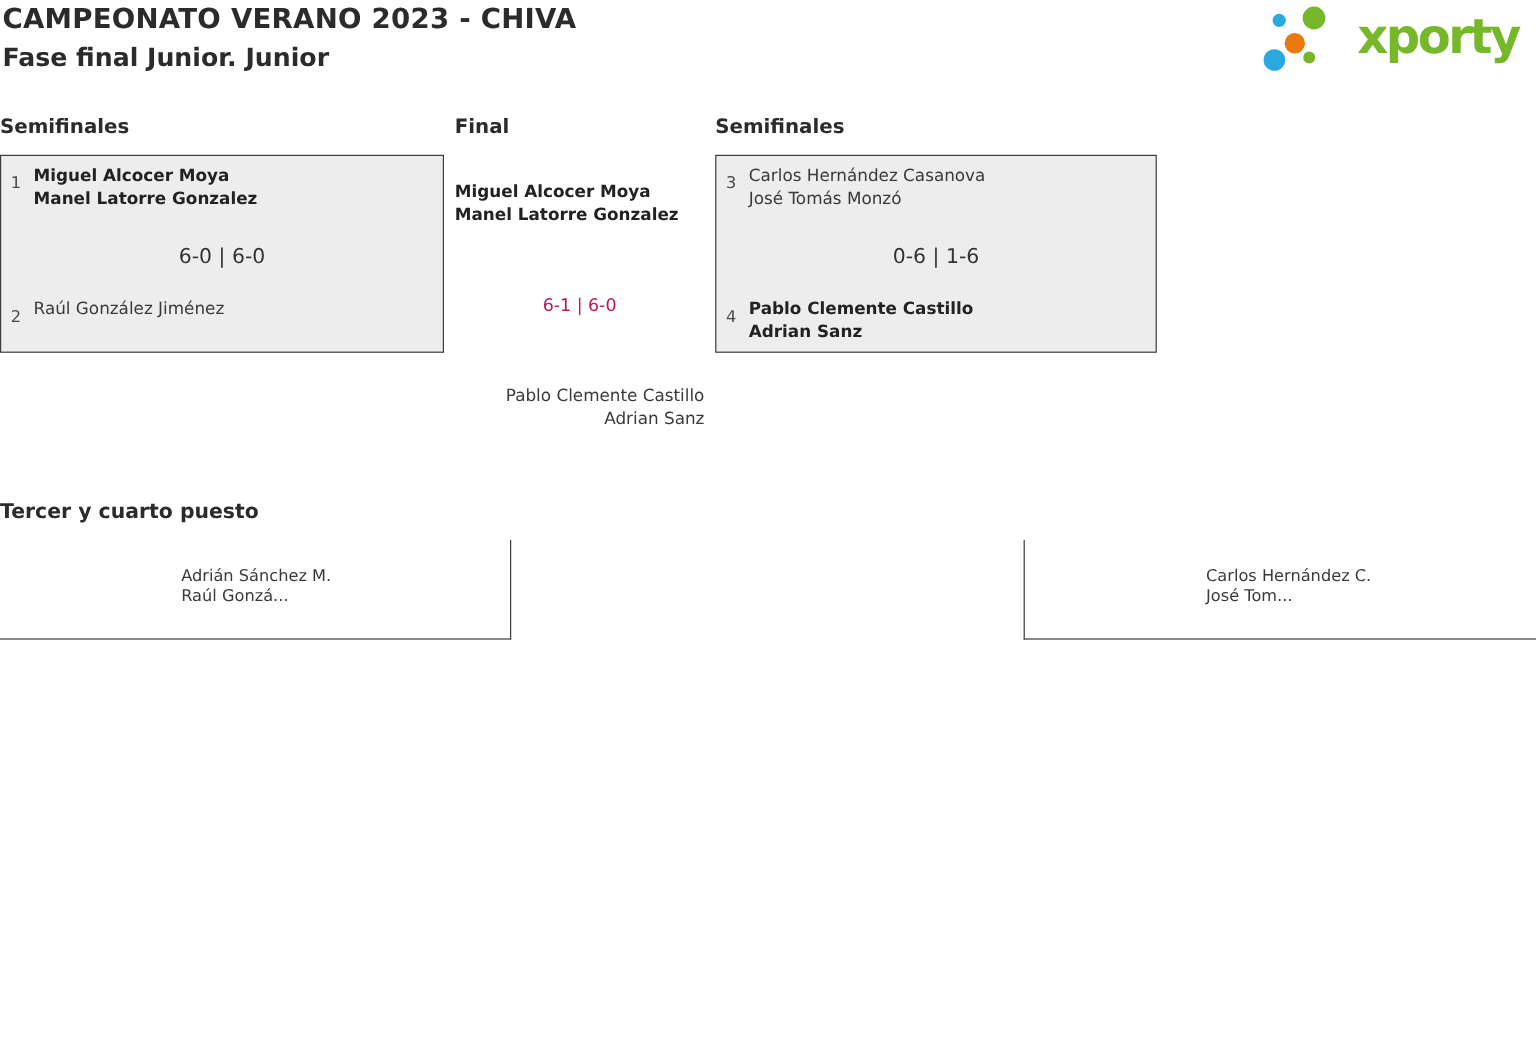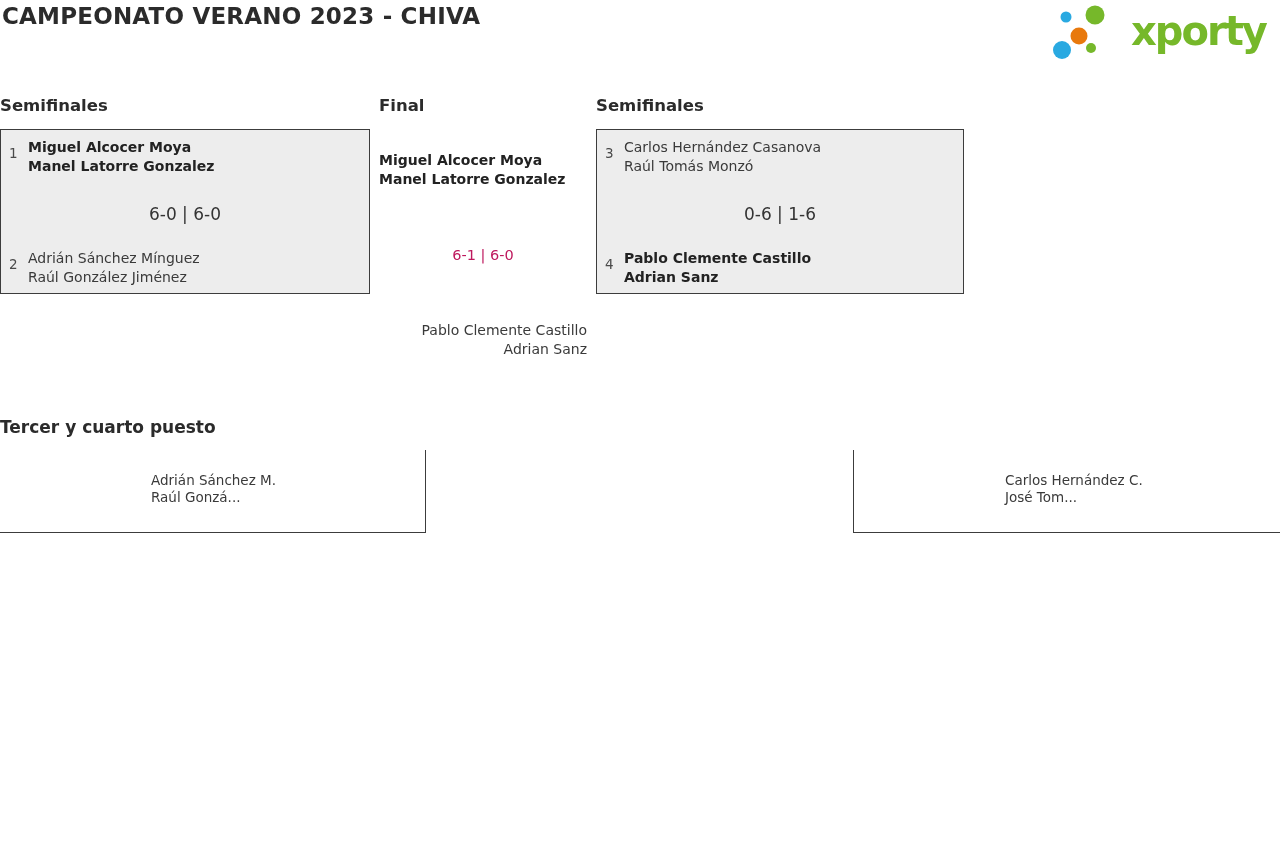--- a/index.html
+++ b/index.html
@@ -113,20 +113,21 @@
   .tt-right { left: 1005px; }
 
   .line { display: block; }
 </style>
 </head>
 <body>
 
 <div class="page">
 
   <div class="page-title">CAMPEONATO VERANO 2023 - CHIVA</div>
+  <div class="page-subtitle">Fase final Junior. Junior</div>
 
   <div class="logo">
     <span>
       <svg width="64" height="62" viewBox="0 0 64 62" xmlns="http://www.w3.org/2000/svg">
         <circle cx="18" cy="16" r="5.5" fill="#29a9e1"></circle>
         <circle cx="47" cy="14" r="9.5" fill="#76b82a"></circle>
         <circle cx="31" cy="35" r="8.5" fill="#e8790d"></circle>
         <circle cx="14" cy="49" r="9" fill="#29a9e1"></circle>
         <circle cx="43" cy="47" r="5" fill="#76b82a"></circle>
       </svg>
@@ -140,42 +141,41 @@
 
   <div class="match-box box-left">
     <div class="seed seed-top">1</div>
     <div class="team team-top winner">
       <span class="line">Miguel Alcocer Moya</span>
       <span class="line">Manel Latorre Gonzalez</span>
     </div>
     <div class="score">6-0 | 6-0</div>
     <div class="seed seed-bottom">2</div>
     <div class="team team-bottom">
-      <span class="line">Adrián Sánchez Mínguez</span>
       <span class="line">Raúl González Jiménez</span>
     </div>
   </div>
 
   <div>
     <div class="final-team-top">
       <span class="line">Miguel Alcocer Moya</span>
       <span class="line">Manel Latorre Gonzalez</span>
     </div>
     <div class="final-score">6-1 | 6-0</div>
     <div class="final-team-bottom">
       <span class="line">Pablo Clemente Castillo</span>
       <span class="line">Adrian Sanz</span>
     </div>
   </div>
 
   <div class="match-box box-right">
     <div class="seed seed-top">3</div>
     <div class="team team-top">
       <span class="line">Carlos Hernández Casanova</span>
-      <span class="line">Raúl Tomás Monzó</span>
+      <span class="line">José Tomás Monzó</span>
     </div>
     <div class="score">0-6 | 1-6</div>
     <div class="seed seed-bottom">4</div>
     <div class="team team-bottom winner">
       <span class="line">Pablo Clemente Castillo</span>
       <span class="line">Adrian Sanz</span>
     </div>
   </div>
 
   <div class="third-heading">Tercer y cuarto puesto</div>

